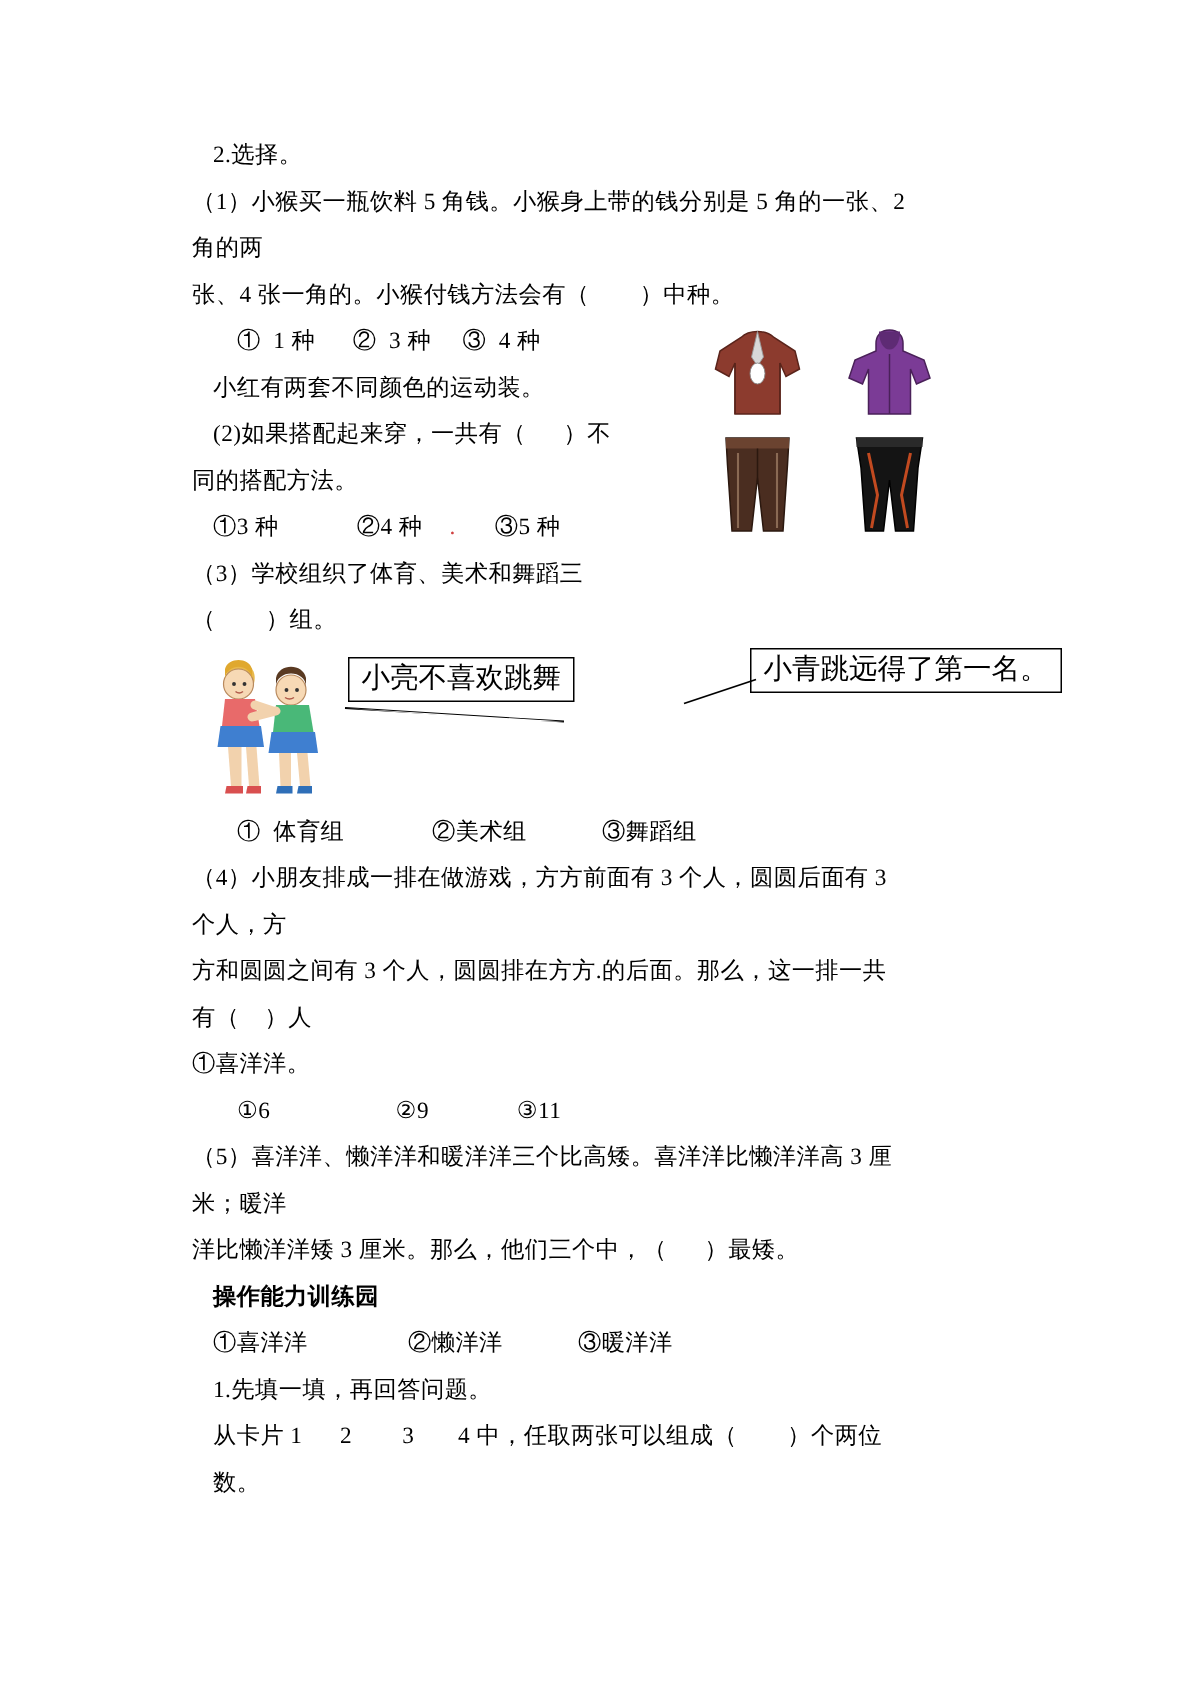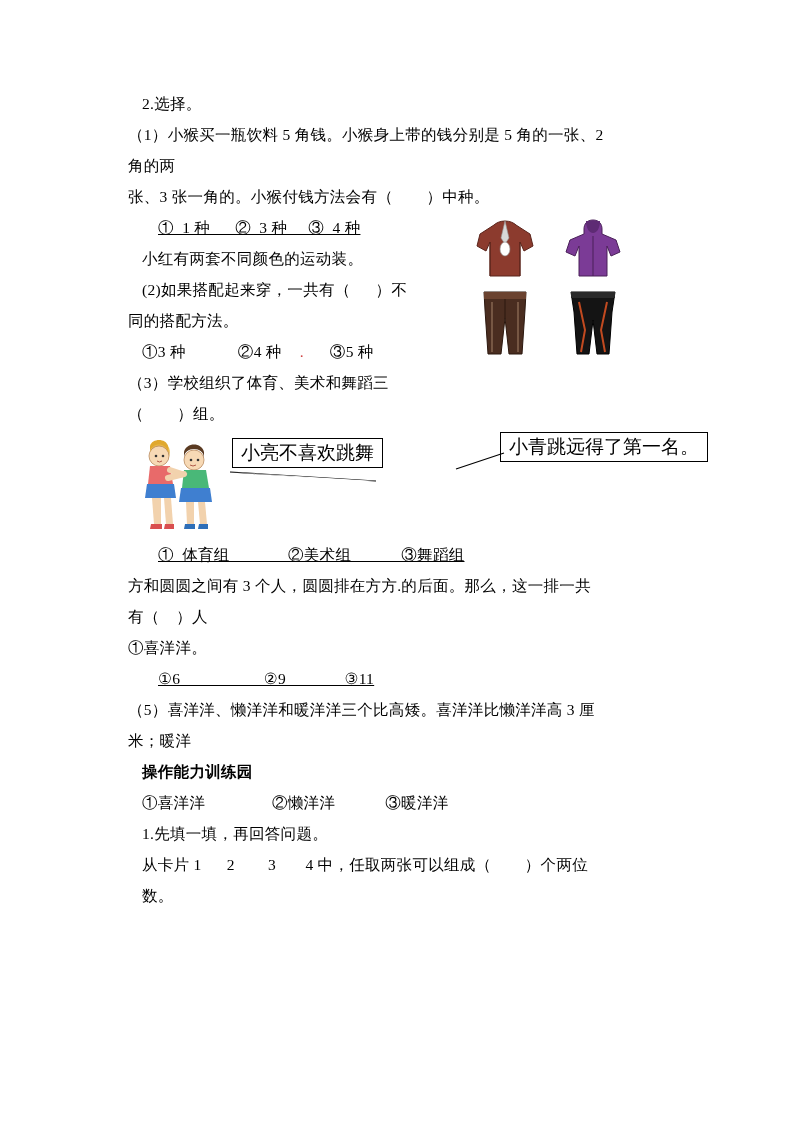--- a/index.html
+++ b/index.html
@@ -24,21 +24,21 @@
     padding: 88px 96px 0 128px;
   }
   .line {
     font-size: 15.5px;
     line-height: 31px;
     letter-spacing: 0.3px;
     white-space: pre-wrap;
   }
   .indent1 { text-indent: 0; }
   .indent2 { padding-left: 14px; }
-  .indent3 { padding-left: 30px; text-decoration: underline; }
+  .indent3 { padding-left: 30px; }
   .bold { font-weight: bold; }
 
   
   .clothes {
     position: absolute;
     left: 470px;
     top: 218px;
     width: 190px;
     height: 140px;
   }
@@ -87,41 +87,43 @@
   .red-dot { color: #d04040; }
 </style>
 </head>
 <body>
 
 <div class="page">
 
   <div class="line indent2">2.选择。</div>
 
   <div class="line indent1">（1）小猴买一瓶饮料 5 角钱。小猴身上带的钱分别是 5 角的一张、2 角的两</div>
-  <div class="line">张、3 张一角的。小猴付钱方法会有（        ）中种。</div>
+  <div class="line">张、4 张一角的。小猴付钱方法会有（        ）中种。</div>
   <div class="line indent3">①  1 种      ②  3 种     ③  4 种</div>
 
   <div class="line indent2">小红有两套不同颜色的运动装。</div>
 
   <div class="line indent2">(2)如果搭配起来穿，一共有（      ）不</div>
   <div class="line">同的搭配方法。</div>
   <div class="line indent2"><span>①3 种</span><span class="spacer" style="width:52px"></span><span>②4 种</span><span class="spacer" style="width:18px"></span><span class="red-dot">.</span><span class="spacer" style="width:26px"></span><span>③5 种</span></div>
 
   <div class="line indent1">（3）学校组织了体育、美术和舞蹈三</div>
   <div class="line">（        ）组。</div>
 
   <div class="line" style="height:110px">&nbsp;</div>
 
   <div class="line indent3">①  体育组              ②美术组            ③舞蹈组</div>
 
+  <div class="line indent1">（4）小朋友排成一排在做游戏，方方前面有 3 个人，圆圆后面有 3 个人，方</div>
   <div class="line">方和圆圆之间有 3 个人，圆圆排在方方.的后面。那么，这一排一共有（    ）人</div>
   <div class="line">①喜洋洋。</div>
   <div class="line indent3">①6                    ②9              ③11</div>
 
   <div class="line indent1">（5）喜洋洋、懒洋洋和暖洋洋三个比高矮。喜洋洋比懒洋洋高 3 厘米；暖洋</div>
+  <div class="line">洋比懒洋洋矮 3 厘米。那么，他们三个中，（      ）最矮。</div>
   <div class="line indent2 bold">操作能力训练园</div>
 
   <div class="line indent2">①喜洋洋                ②懒洋洋            ③暖洋洋</div>
   <div class="line indent2">1.先填一填，再回答问题。</div>
   <div class="line indent2">从卡片 1      2        3       4 中，任取两张可以组成（        ）个两位数。</div>
 
 </div>
 
 <div class="clothes">
   <svg class="cl-item jacket-red" viewBox="0 0 62 62">

